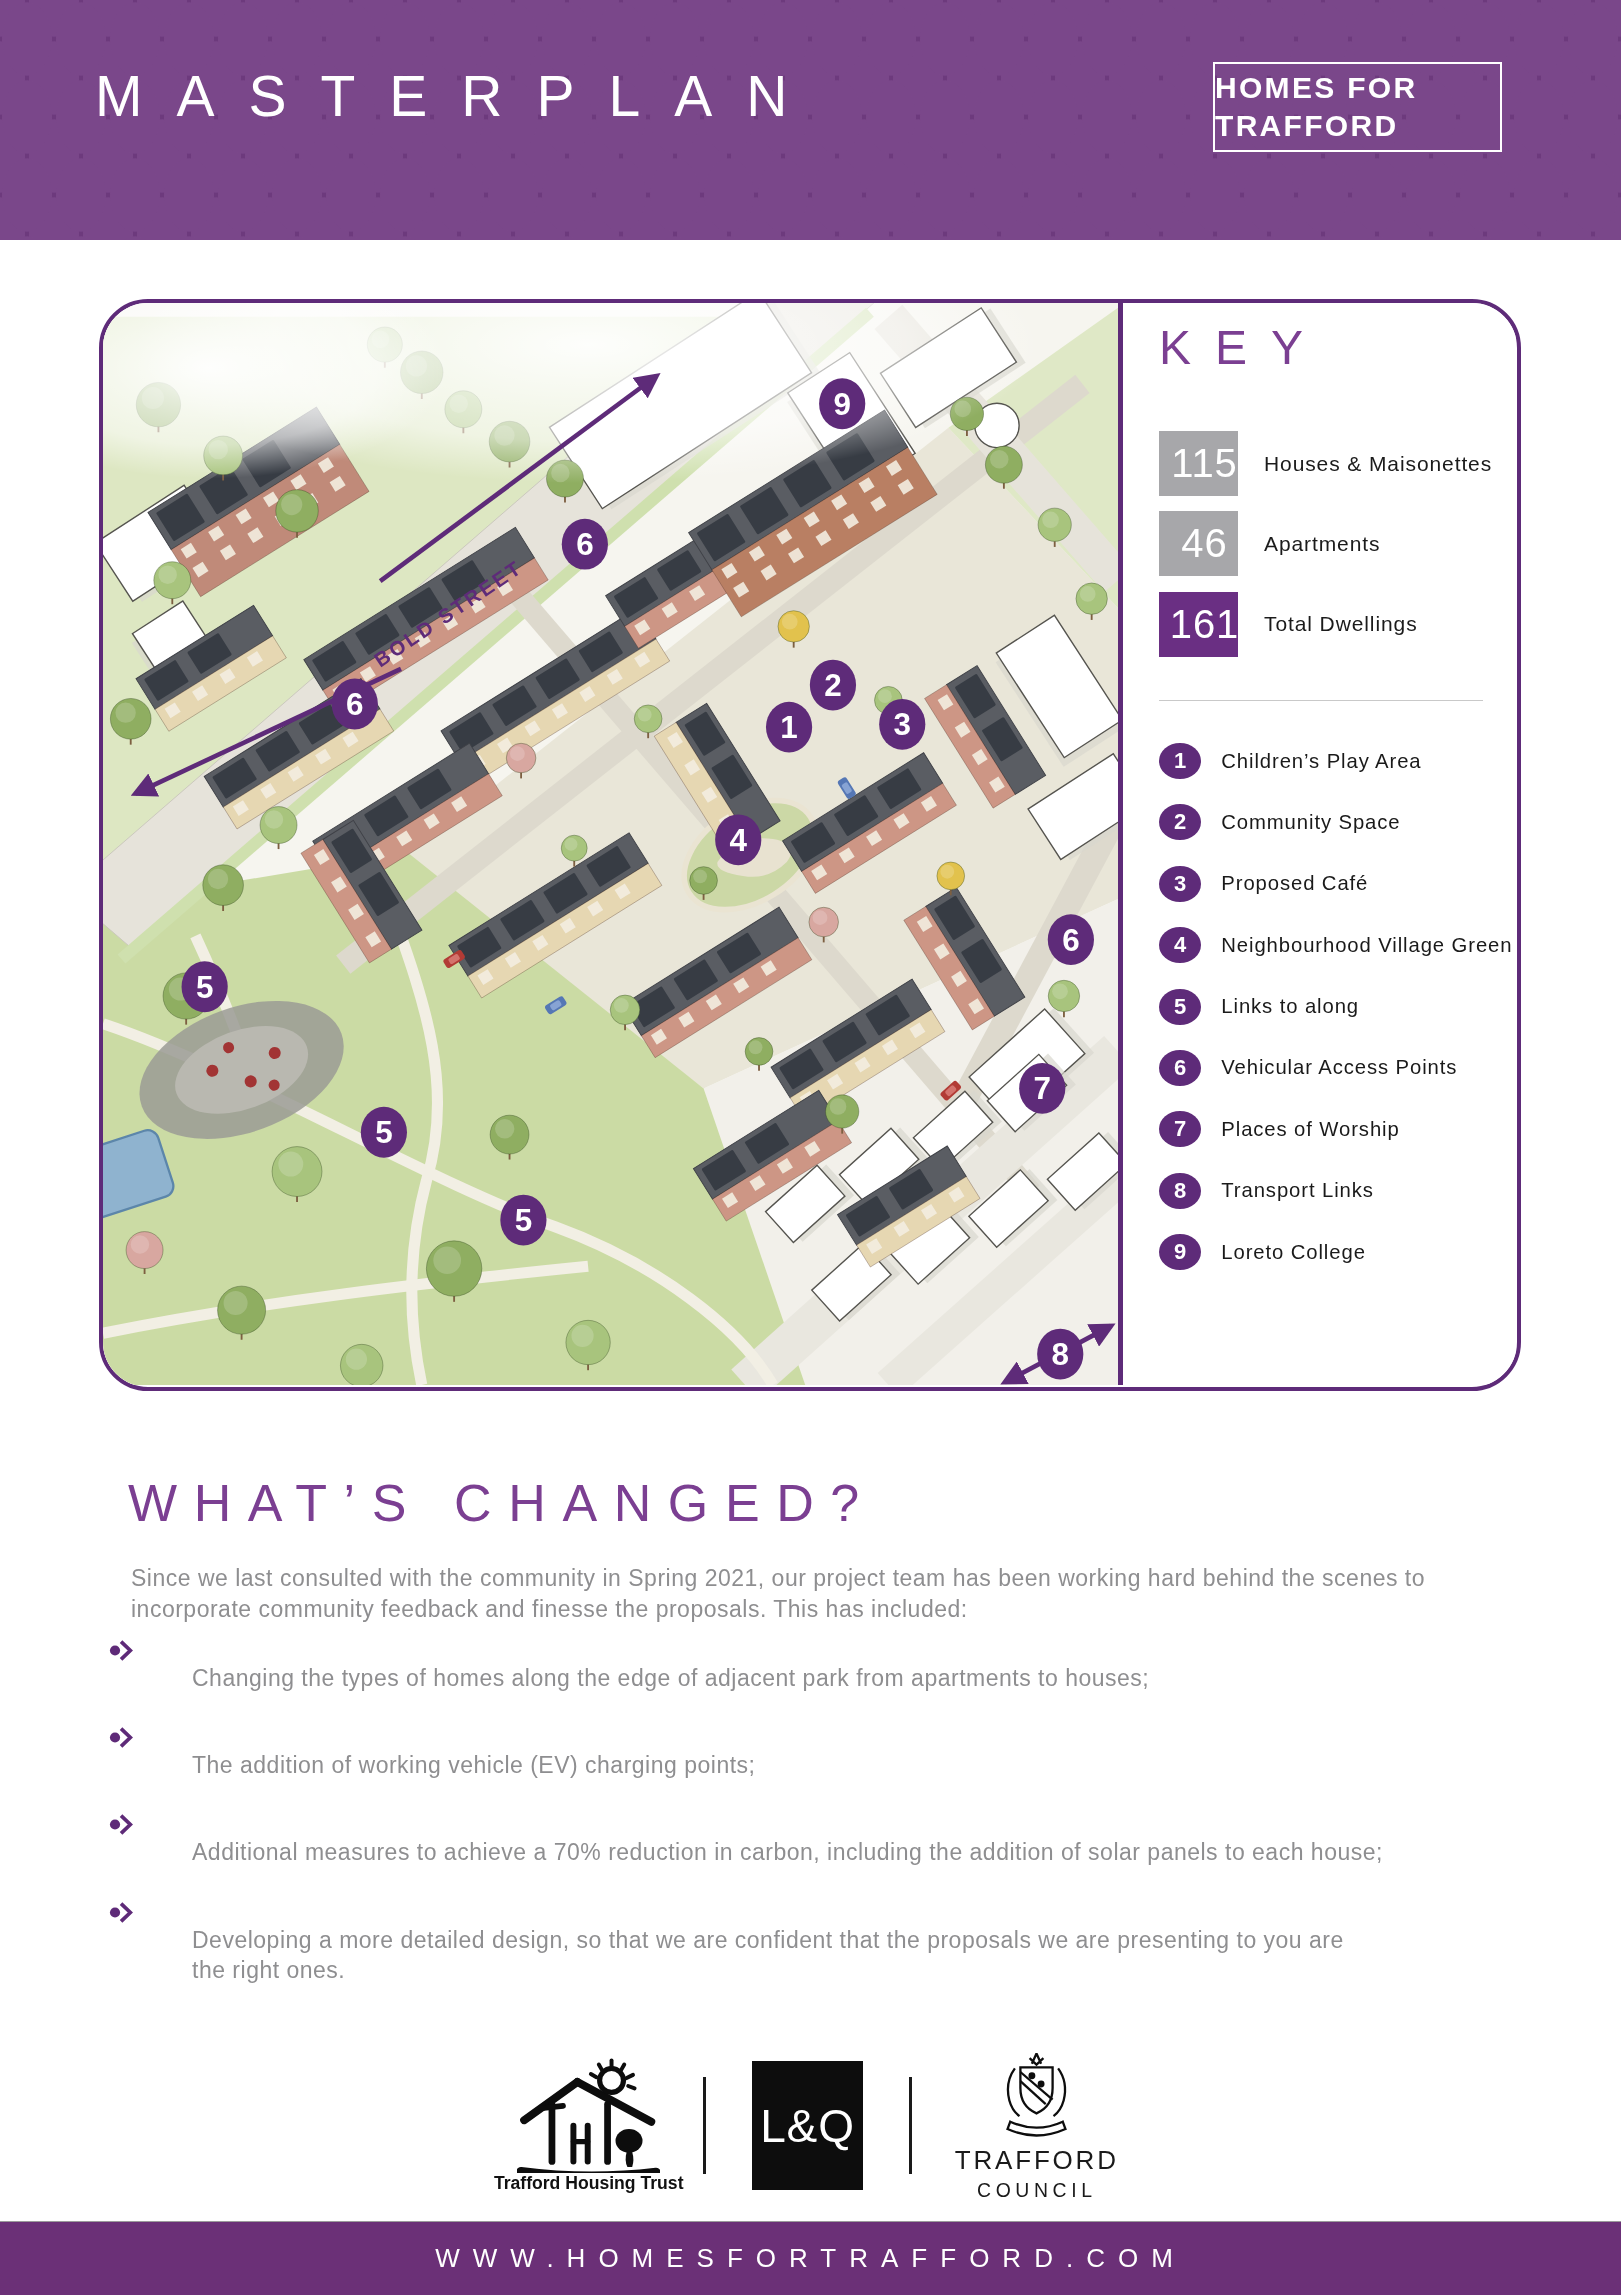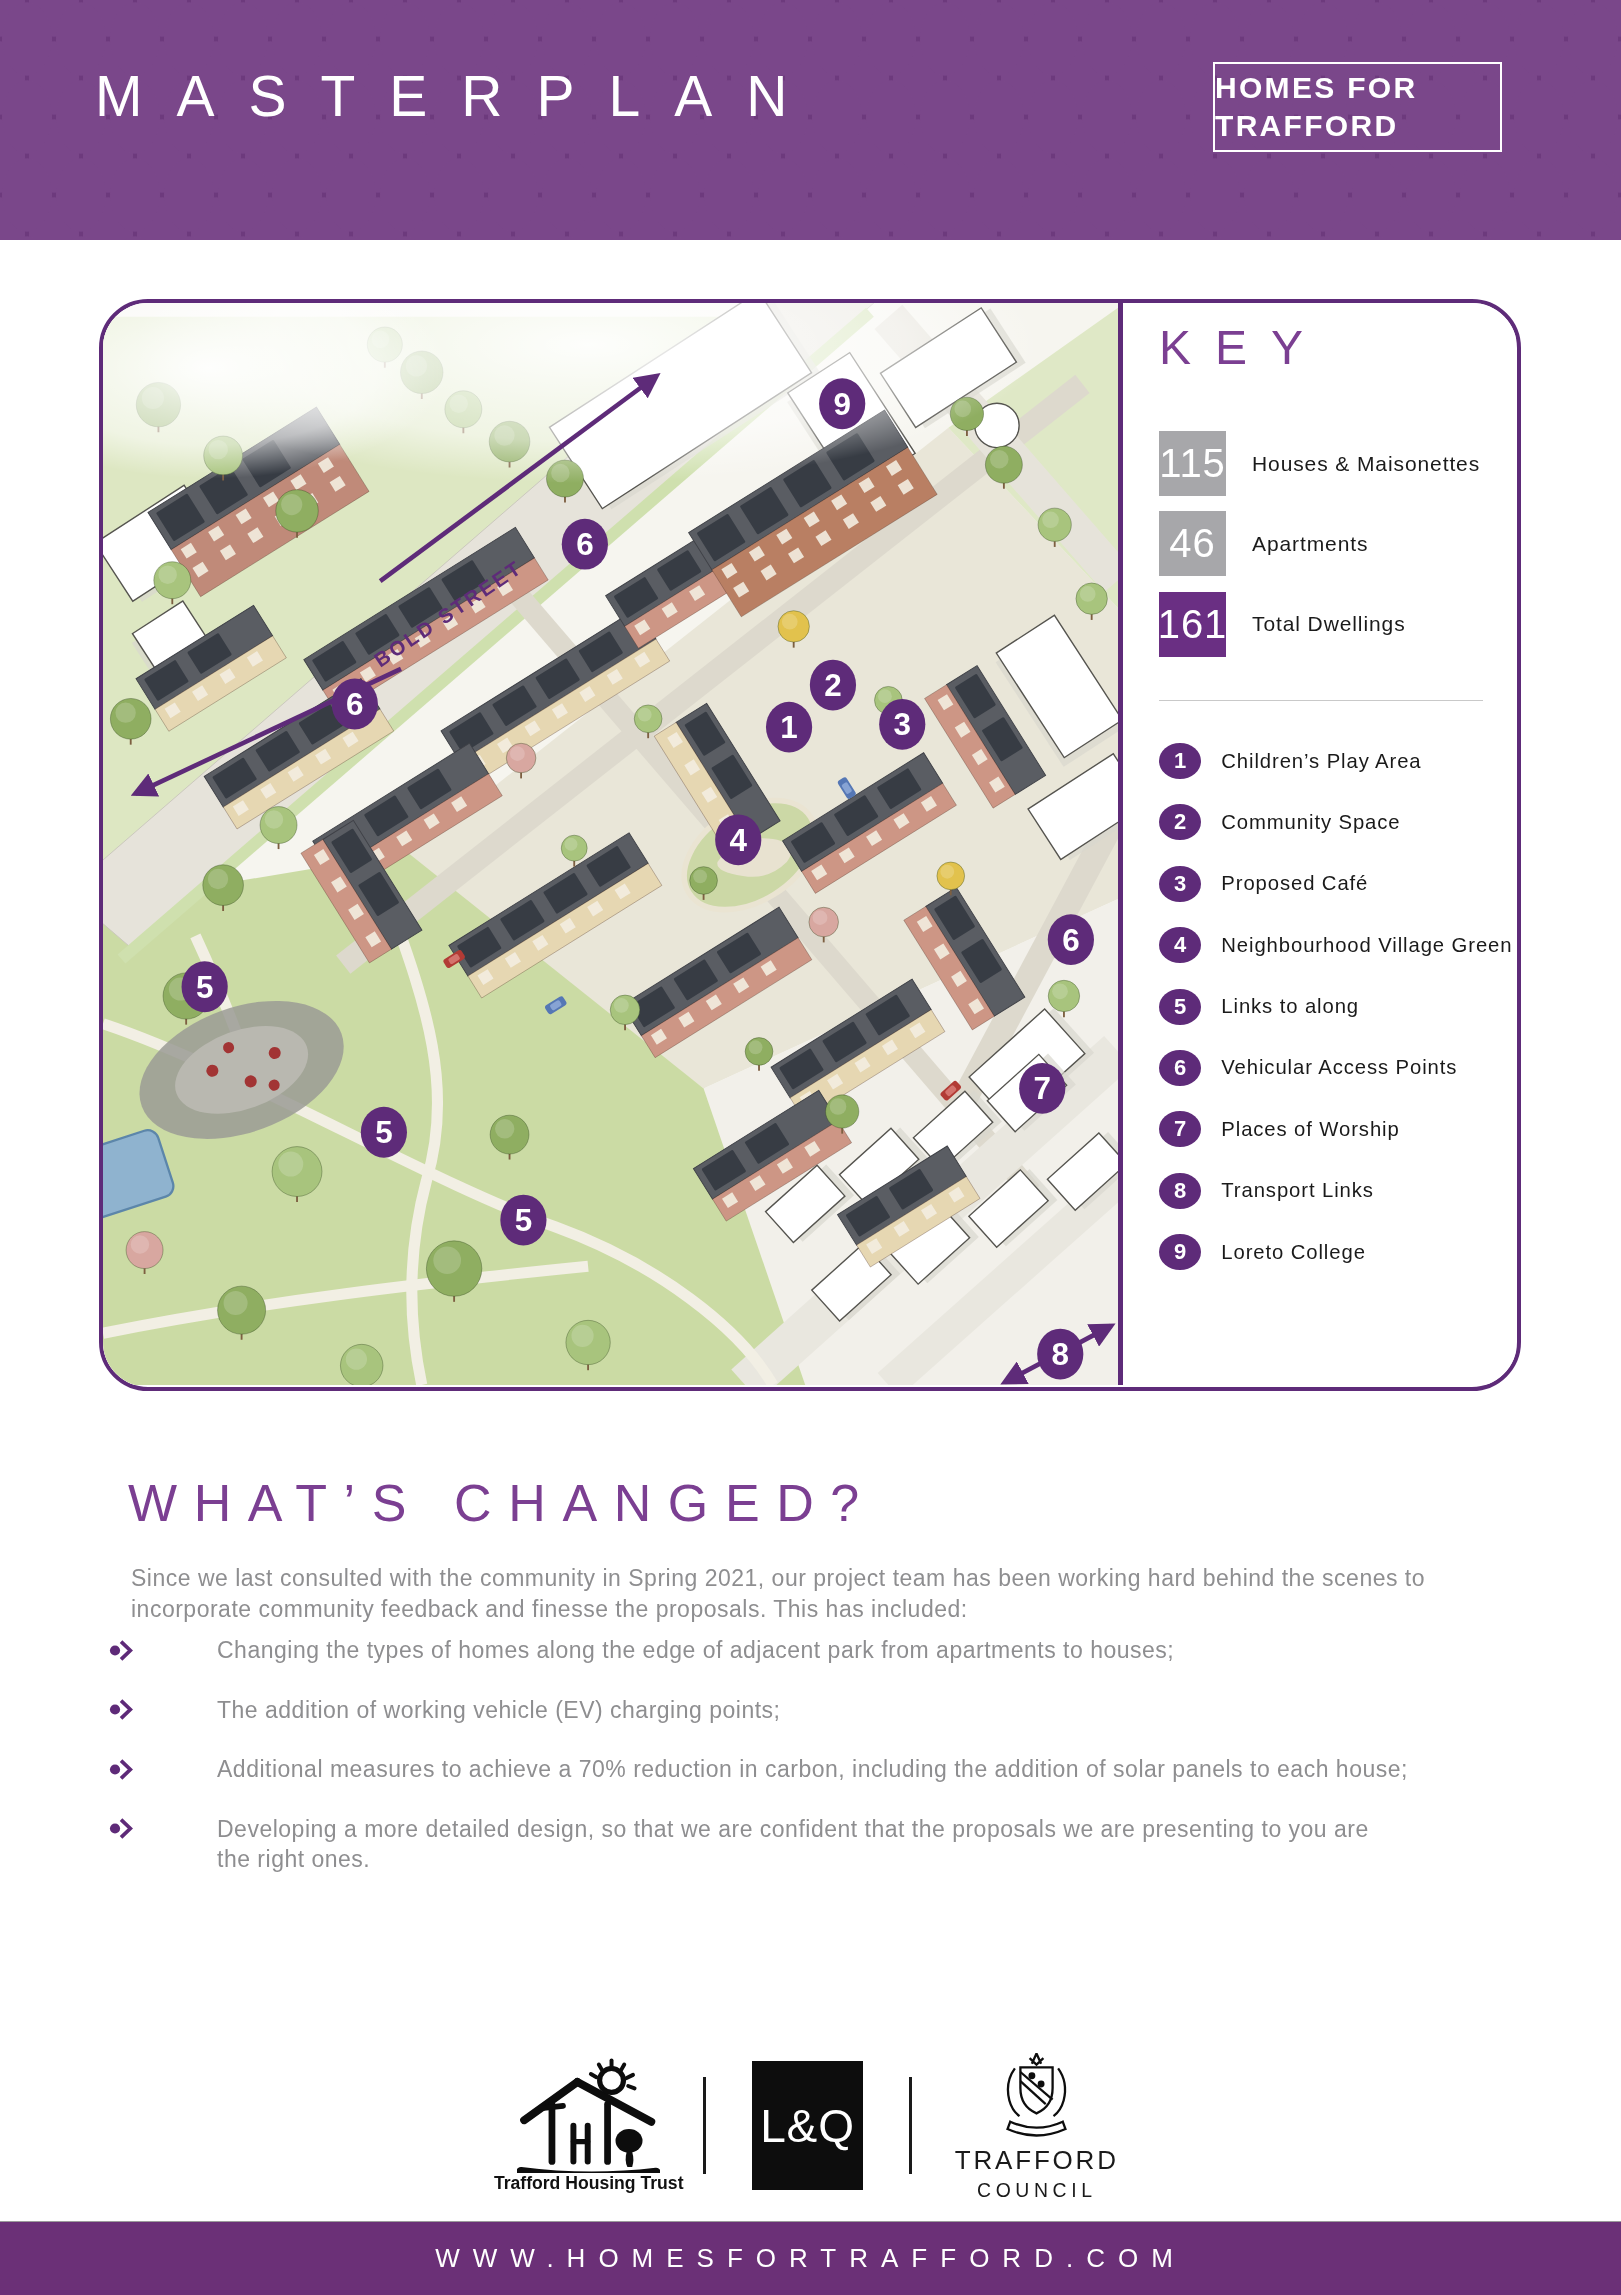--- a/index.html
+++ b/index.html
@@ -25,37 +25,37 @@
     border:4.6px solid #5e2b79;border-radius:49px;background:#ffffff;overflow:hidden;}
   .map-area{position:absolute;left:0;top:0;width:1015px;height:1082px;}
   .map-area svg{display:block;width:1015px;height:1082px;}
   .key-divider{position:absolute;left:1015px;top:0;width:4.6px;height:1082px;background:#5e2b79;}
   .key-area{position:absolute;left:1020px;top:0;width:393px;height:1082px;background:#ffffff;}
   .key-title{position:absolute;left:36px;top:21px;margin:0;color:#7b3f92;
     font-size:48px;font-weight:300;letter-spacing:24px;line-height:1;}
   #key-stats{position:absolute;left:36px;top:128px;width:351px;}
   .stat-row{display:flex;align-items:center;margin-bottom:15.3px;height:65px;}
   .stat-box{width:67px;height:65px;flex:0 0 67px;display:flex;align-items:center;justify-content:center;
-    color:#ffffff;font-size:40px;font-weight:400;letter-spacing:0.9px;}
+    color:#ffffff;font-size:40px;font-weight:400;letter-spacing:0.9px;padding-left:12px;}
   .stat-label{margin-left:26px;font-size:21px;letter-spacing:0.9px;color:#1b1b1b;white-space:nowrap;}
   .key-hr{position:absolute;left:36px;top:397px;width:324px;height:0.9px;background:#c9c9c9;}
   #key-items{position:absolute;left:36px;top:440px;width:356px;}
   .key-item{display:flex;align-items:center;height:36px;margin-bottom:25.4px;}
   .key-item:nth-child(5){margin-top:6.5px;}
   .badge{width:42px;height:36px;flex:0 0 42px;border-radius:50%;background:#5e2b79;color:#ffffff;
     display:flex;align-items:center;justify-content:center;font-size:22px;font-weight:700;}
   .key-label{margin-left:20.3px;font-size:20.3px;letter-spacing:0.9px;color:#1a1a1a;white-space:nowrap;}
 
   
   .whats-title{position:absolute;left:128px;top:1477px;margin:0;color:#7b3f92;
     font-size:52px;font-weight:300;letter-spacing:16.6px;line-height:1;white-space:nowrap;}
   .whats-intro{position:absolute;left:131px;top:1563px;width:1421px;margin:0;color:#8e8e90;
     font-size:23px;font-weight:400;letter-spacing:0.5px;line-height:30.5px;}
   #bullets{position:absolute;left:109px;top:1635px;width:1340px;margin:0;padding:0;list-style:none;}
-  #bullets li{display:flex;align-items:flex-start;margin-bottom:29px;}
+  #bullets li{display:flex;align-items:flex-start;margin-bottom:29px;flex-direction:column;}
   .bullet-icon{flex:0 0 25px;width:25px;height:25px;margin-top:2.8px;}
   .bullet-text{margin-left:83px;width:1192px;color:#8e8e90;font-size:23px;letter-spacing:0.5px;line-height:30.5px;}
 
   
   .logos{position:absolute;left:0;top:2047px;width:1621px;height:157px;display:flex;
     justify-content:center;align-items:center;}
   .logo-block{display:flex;flex-direction:column;align-items:center;justify-content:flex-end;}
   .tht{width:157px;margin-right:36px;}
   .tht-caption{font-size:17.6px;font-weight:700;color:#111111;white-space:nowrap;margin-top:0.9px;}
   .logo-sep{width:2.8px;height:97px;background:#1a1a1a;}

